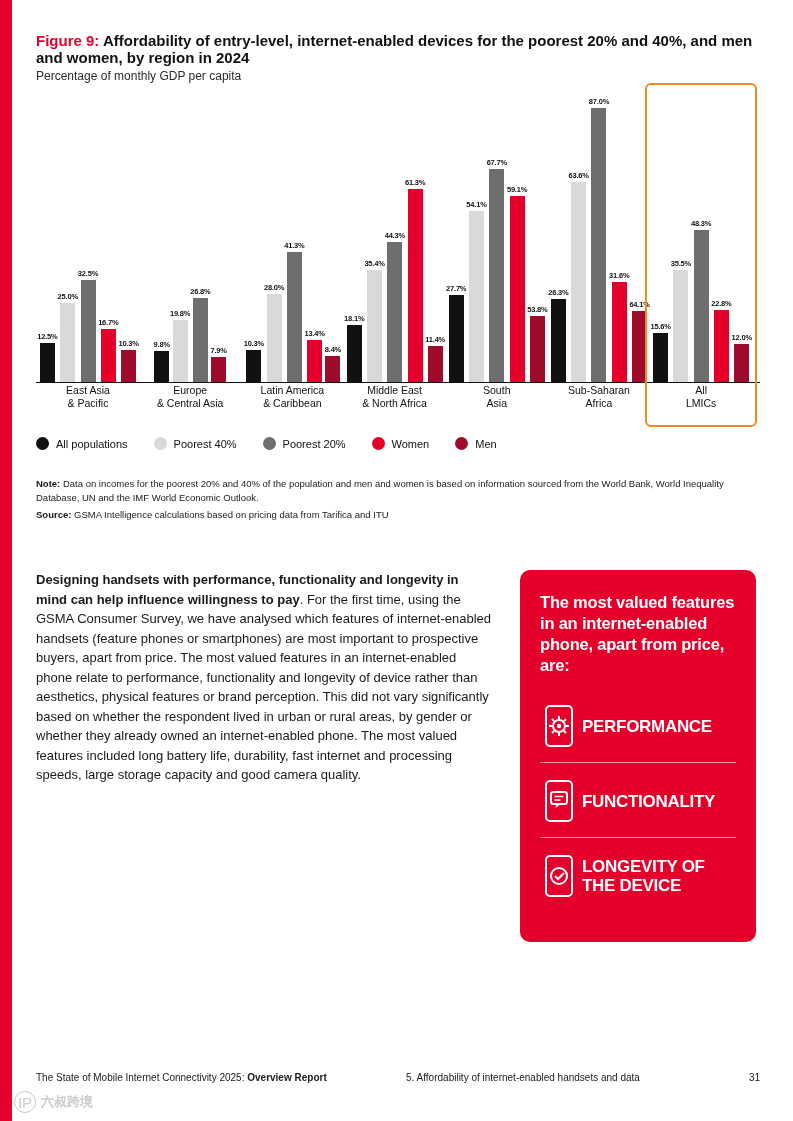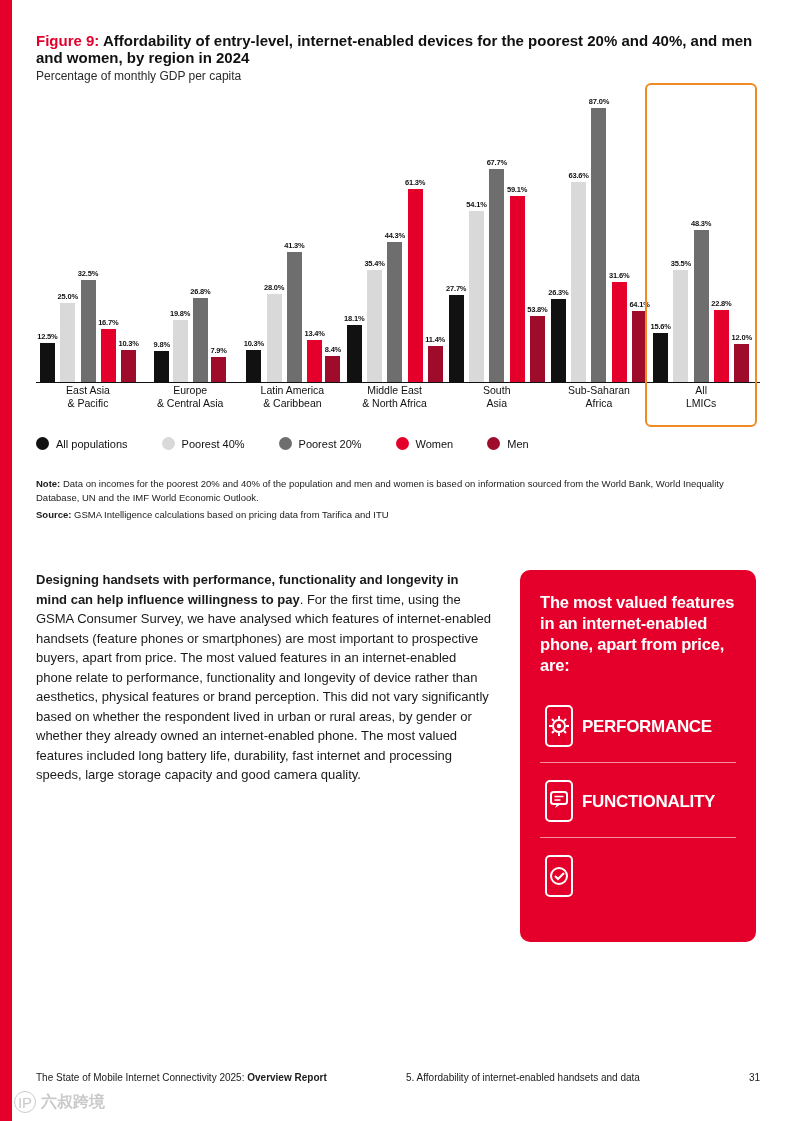--- a/index.html
+++ b/index.html
@@ -31,21 +31,21 @@
 
   .xlabels{position:absolute;left:0;top:292px;width:724px;height:36px;}
   .xlabel{position:absolute;text-align:center;font-size:10.5px;line-height:13px;color:#111;}
 
   .highlight-box{
     position:absolute;border:2px solid #f08a24;border-radius:6px;
     box-sizing:border-box;
   }
 
   
-  .legend{position:absolute;left:36px;top:437px;display:flex;align-items:center;gap:34px;}
+  .legend{position:absolute;left:36px;top:437px;display:flex;align-items:center;gap:26px;}
   .leg-item{display:flex;align-items:center;gap:7px;}
   .leg-dot{width:13px;height:13px;border-radius:50%;}
   .leg-txt{font-size:11px;color:#111;}
 
   
   .notes{position:absolute;left:36px;top:477px;width:710px;font-size:9.5px;line-height:13.5px;color:#1a1a1a;}
   .notes b{font-weight:bold;}
   .notes .src{margin-top:4px;}
 
   
@@ -68,21 +68,21 @@
   .footer{position:absolute;left:36px;top:1072px;width:724px;font-size:10px;color:#1a1a1a;}
   .footer b{font-weight:bold;}
   .f-left{position:absolute;left:0;top:0;}
   .f-mid{position:absolute;left:370px;top:0;}
   .f-right{position:absolute;right:0;top:0;}
   .leftbar{position:absolute;left:0;top:0;width:12px;height:1121px;background:#e4002b;}
 
   
   .wm{position:absolute;left:14px;bottom:8px;display:flex;align-items:center;gap:5px;opacity:.45;}
   .wm-ico{width:20px;height:20px;border:1.5px solid #8a8a8a;border-radius:50%;color:#8a8a8a;font-size:15px;display:flex;align-items:center;justify-content:center;}
-  .wm-txt{font-size:16px;color:#8a8a8a;font-weight:bold;}
+  .wm-txt{font-size:13px;color:#8a8a8a;font-weight:bold;}
 </style>
 </head>
 <body>
 
 <div class="page">
   <div class="leftbar"></div>
 
   <div class="fig-head">
     <div class="fig-title">
       <span class="fig-label">Figure 9:</span>
@@ -342,20 +342,21 @@
     </div>
 
     <div class="feat">
       <span class="feat-ico">
         <svg width="30" height="44" viewBox="0 0 30 44" fill="none" stroke="#ffffff" stroke-width="2">
           <rect x="2" y="2" width="26" height="40" rx="4"></rect>
           <circle cx="15" cy="22" r="8"></circle>
           <path d="M11 22l3 3 6-6"></path>
         </svg>
       </span>
+      <span class="feat-txt">LONGEVITY OF THE DEVICE</span>
     </div>
   </div>
 
   <div class="footer">
     <span class="f-left">
       <span>The State of Mobile Internet Connectivity 2025: </span><b>Overview Report</b>
     </span>
     <span class="f-mid">5. Affordability of internet-enabled handsets and data</span>
     <span class="f-right">31</span>
   </div>

